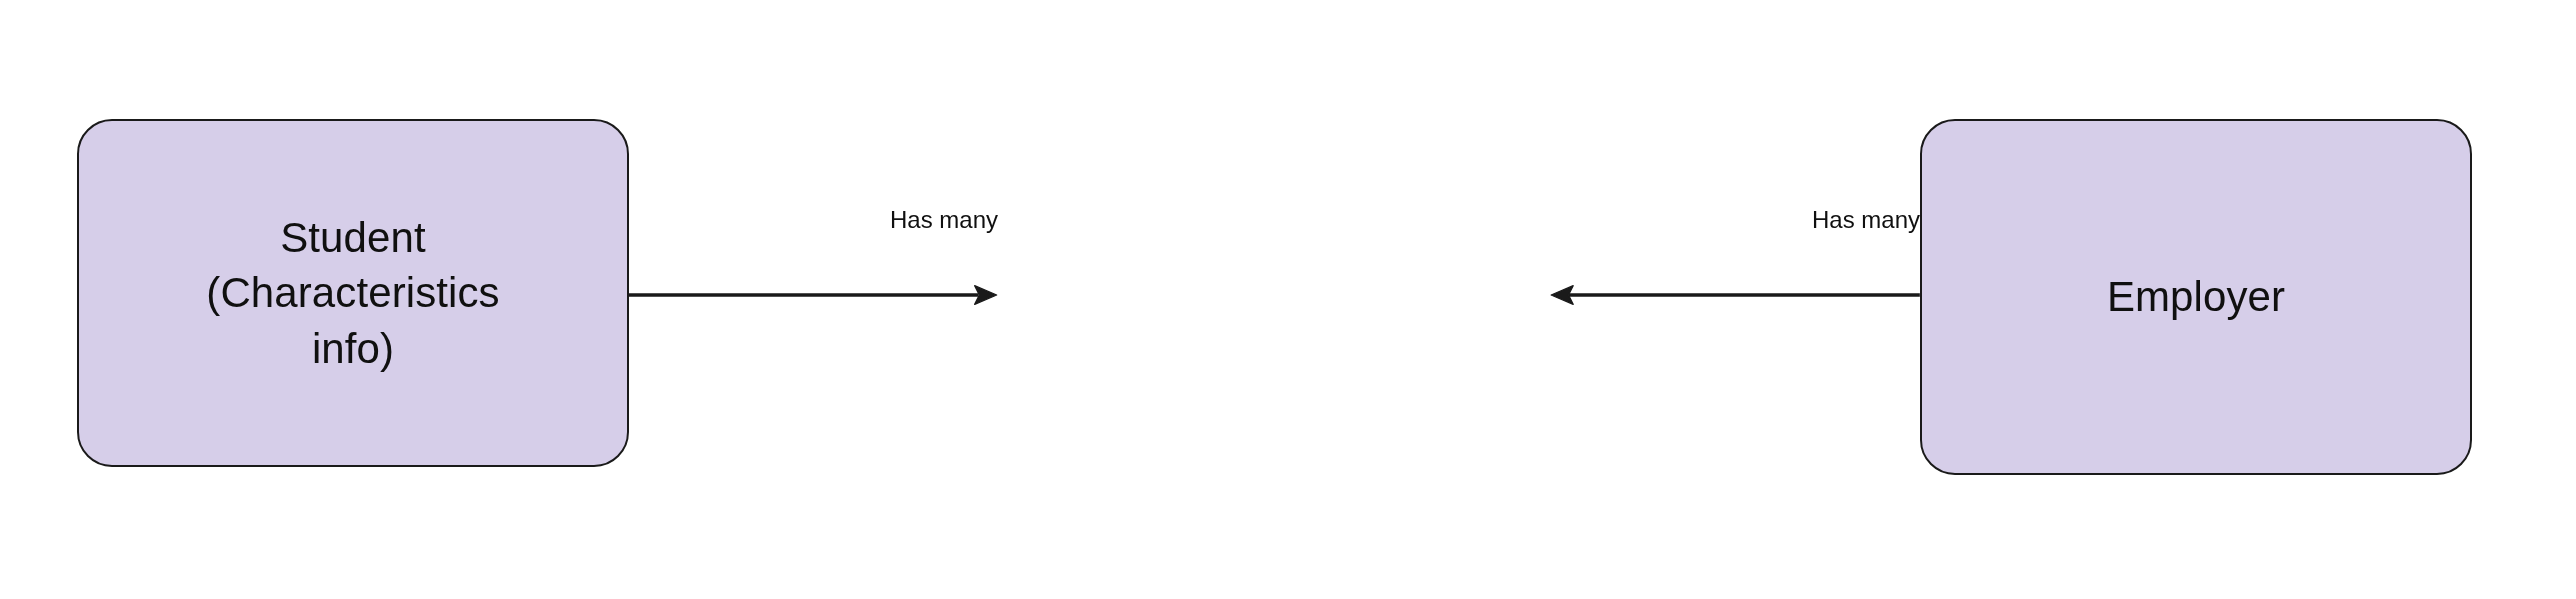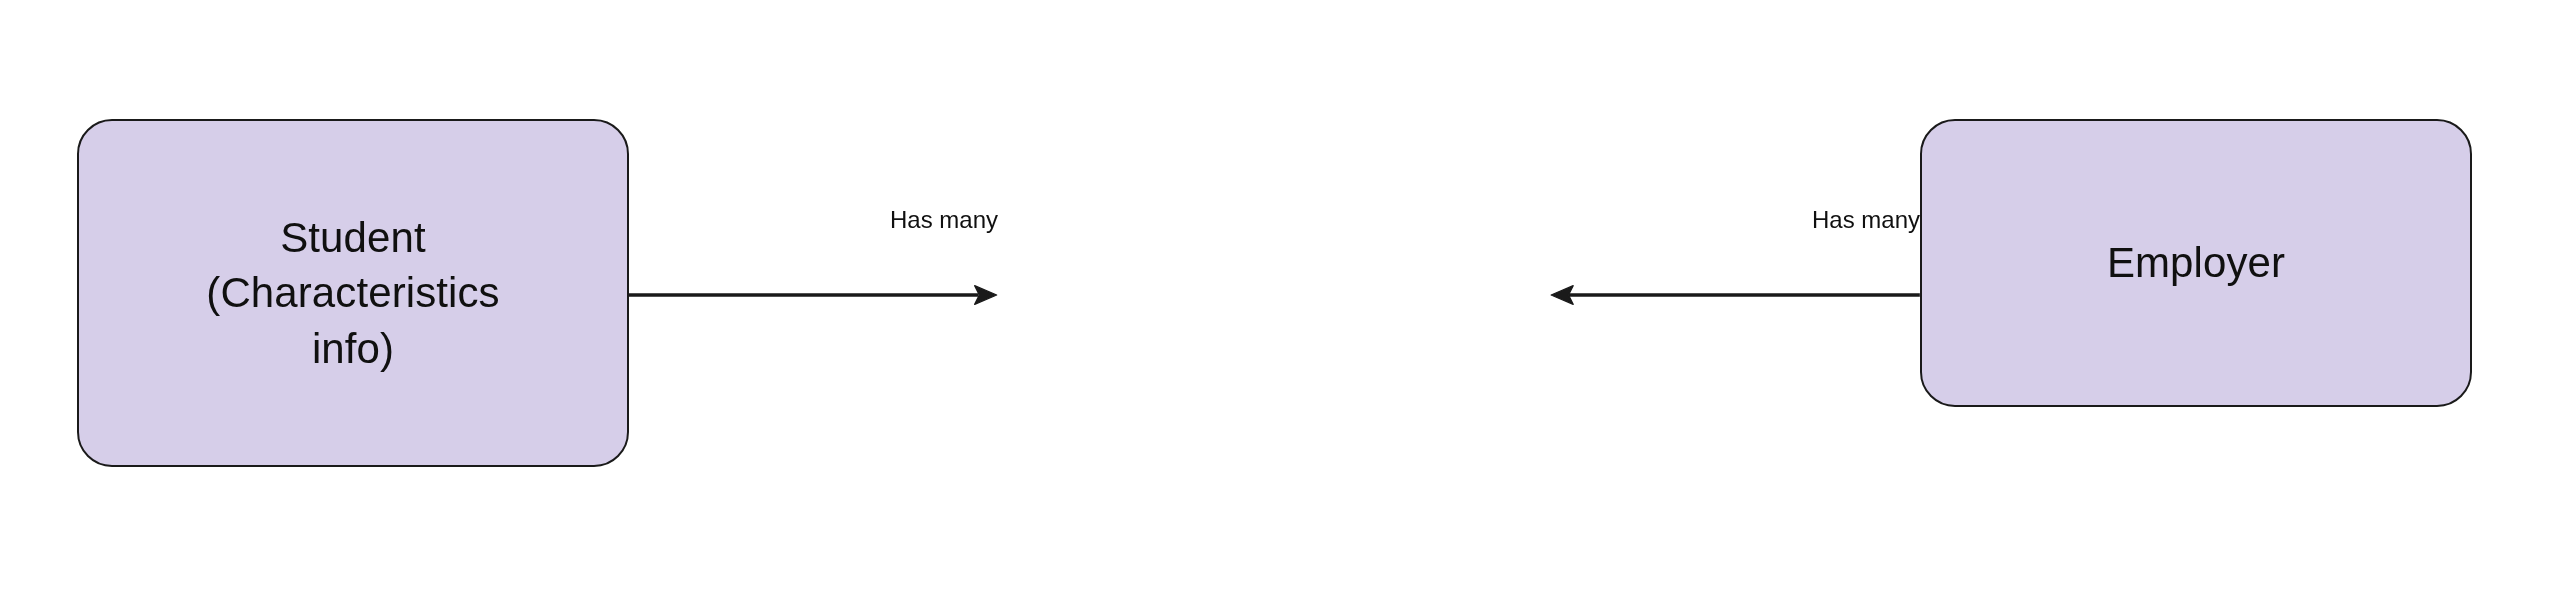--- a/index.html
+++ b/index.html
@@ -37,21 +37,21 @@
     color: #101010;
     font-size: 42px;
     line-height: 1.32;
     letter-spacing: 0.1px;
     white-space: pre-line;
     padding: 0 17.4px;
   }
 
   #node-student     { left: 77px;  top: 119px; width: 552px; height: 348px; }
   #node-interactions{ left: 998px; top: 119px; width: 554px; height: 348px; }
-  #node-employer    { left: 1920px; top: 119px; width: 552px; height: 288px; }
+  #node-employer    { left: 1920px; top: 119px; width: 552px; height: 356px; }
 
   
   .edge {
     position: absolute;
     z-index: 1;
   }
   .edge svg { display: block; overflow: visible; }
 
   #edge-student-interactions { left: 624px;  top: 275px; width: 376px; height: 40px; }
   #edge-employer-interactions{ left: 1550px; top: 275px; width: 373px; height: 40px; }

